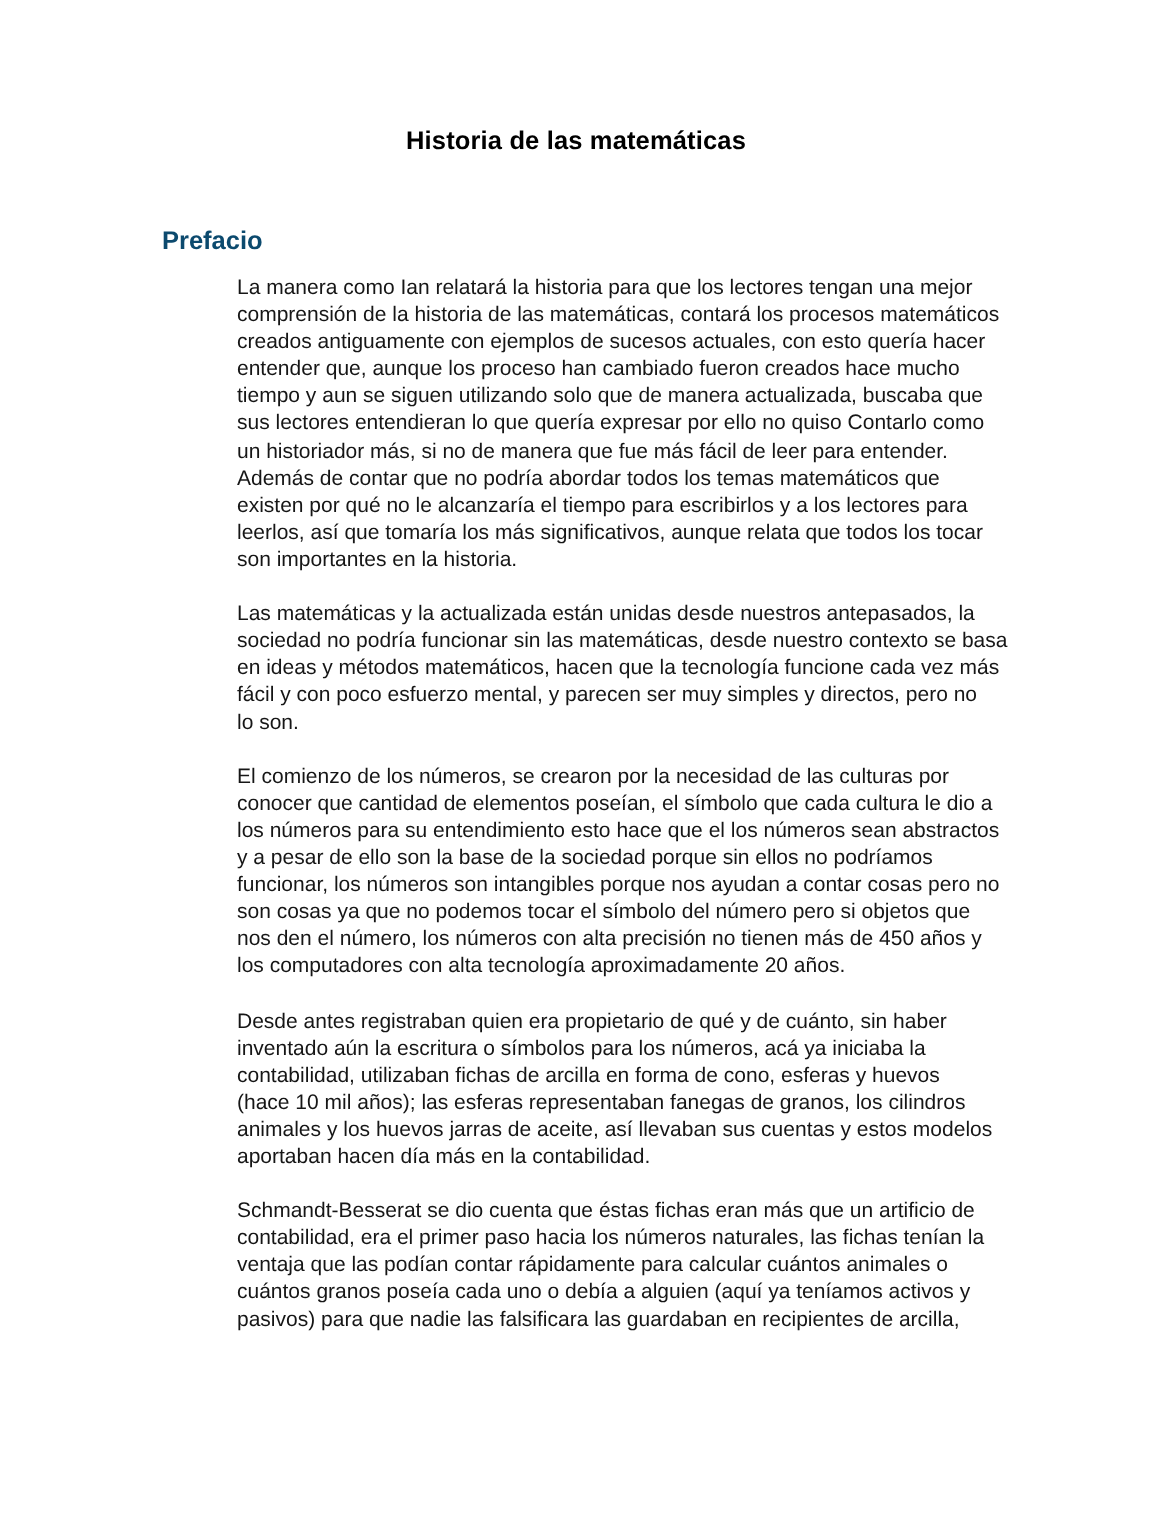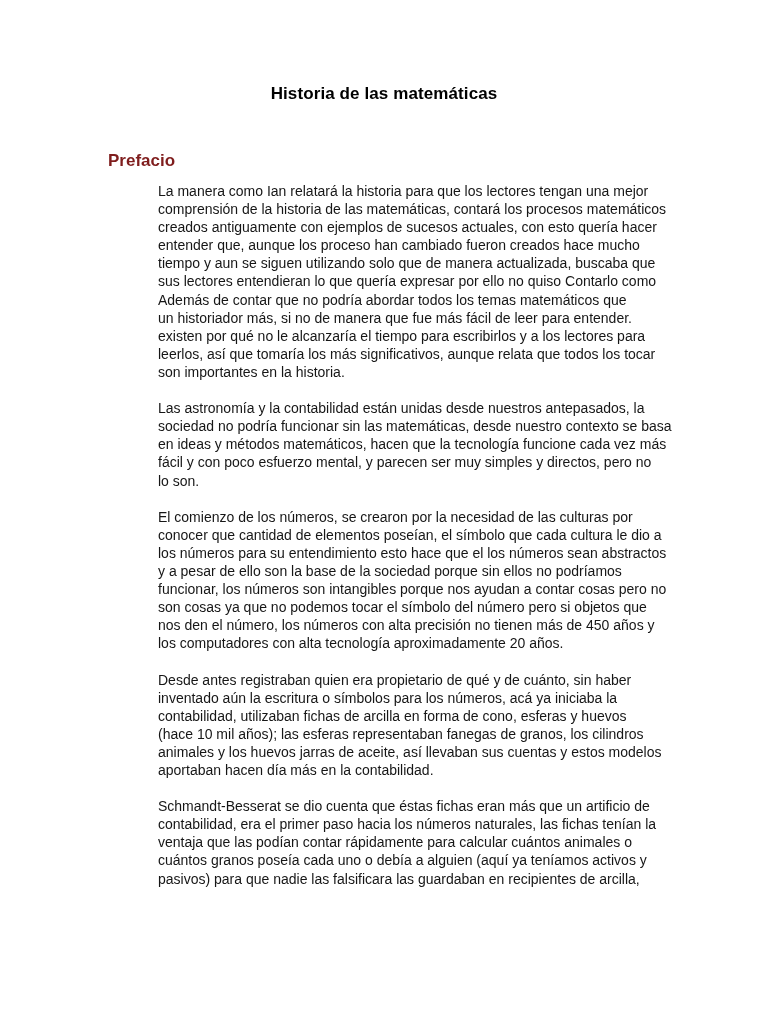--- a/index.html
+++ b/index.html
@@ -34,21 +34,21 @@
     color: #000;
     margin: 0;
   }
   .section-heading {
     position: absolute;
     top: 151px;
     left: 108px;
     font-family: "Liberation Sans", sans-serif;
     font-weight: bold;
     font-size: 17px;
-    color: #7f1d1d;
+    color: #0c4a6e;
     margin: 0;
   }
   .body {
     position: absolute;
     top: 182px;
     left: 158px;
     width: 500px;
     font-family: Liberation Sans, sans-serif;
     font-size: 14px;
     line-height: 18.1px;
@@ -70,28 +70,28 @@
   <h2 class="section-heading">Prefacio</h2>
 
   <div class="body">
     <p class="para">
         <span class="line">La manera como Ian relatará la historia para que los lectores tengan una mejor</span>
         <span class="line">comprensión de la historia de las matemáticas, contará los procesos matemáticos</span>
         <span class="line">creados antiguamente con ejemplos de sucesos actuales, con esto quería hacer</span>
         <span class="line">entender que, aunque los proceso han cambiado fueron creados hace mucho</span>
         <span class="line">tiempo y aun se siguen utilizando solo que de manera actualizada, buscaba que</span>
         <span class="line">sus lectores entendieran lo que quería expresar por ello no quiso Contarlo como</span>
+        <span class="line">un historiador más, si no de manera que fue más fácil de leer para entender.</span>
         <span class="line">Además de contar que no podría abordar todos los temas matemáticos que</span>
-        <span class="line">un historiador más, si no de manera que fue más fácil de leer para entender.</span>
         <span class="line">existen por qué no le alcanzaría el tiempo para escribirlos y a los lectores para</span>
         <span class="line">leerlos, así que tomaría los más significativos, aunque relata que todos los tocar</span>
         <span class="line">son importantes en la historia.</span>
       </p>
     <p class="para">
-        <span class="line">Las astronomía y la contabilidad están unidas desde nuestros antepasados, la</span>
+        <span class="line">Las matemáticas y la actualizada están unidas desde nuestros antepasados, la</span>
         <span class="line">sociedad no podría funcionar sin las matemáticas, desde nuestro contexto se basa</span>
         <span class="line">en ideas y métodos matemáticos, hacen que la tecnología funcione cada vez más</span>
         <span class="line">fácil y con poco esfuerzo mental, y parecen ser muy simples y directos, pero no</span>
         <span class="line">lo son.</span>
       </p>
     <p class="para">
         <span class="line">El comienzo de los números, se crearon por la necesidad de las culturas por</span>
         <span class="line">conocer que cantidad de elementos poseían, el símbolo que cada cultura le dio a</span>
         <span class="line">los números  para su entendimiento esto hace que el los números sean abstractos</span>
         <span class="line">y a pesar de ello son la base de la sociedad porque sin ellos no podríamos</span>

